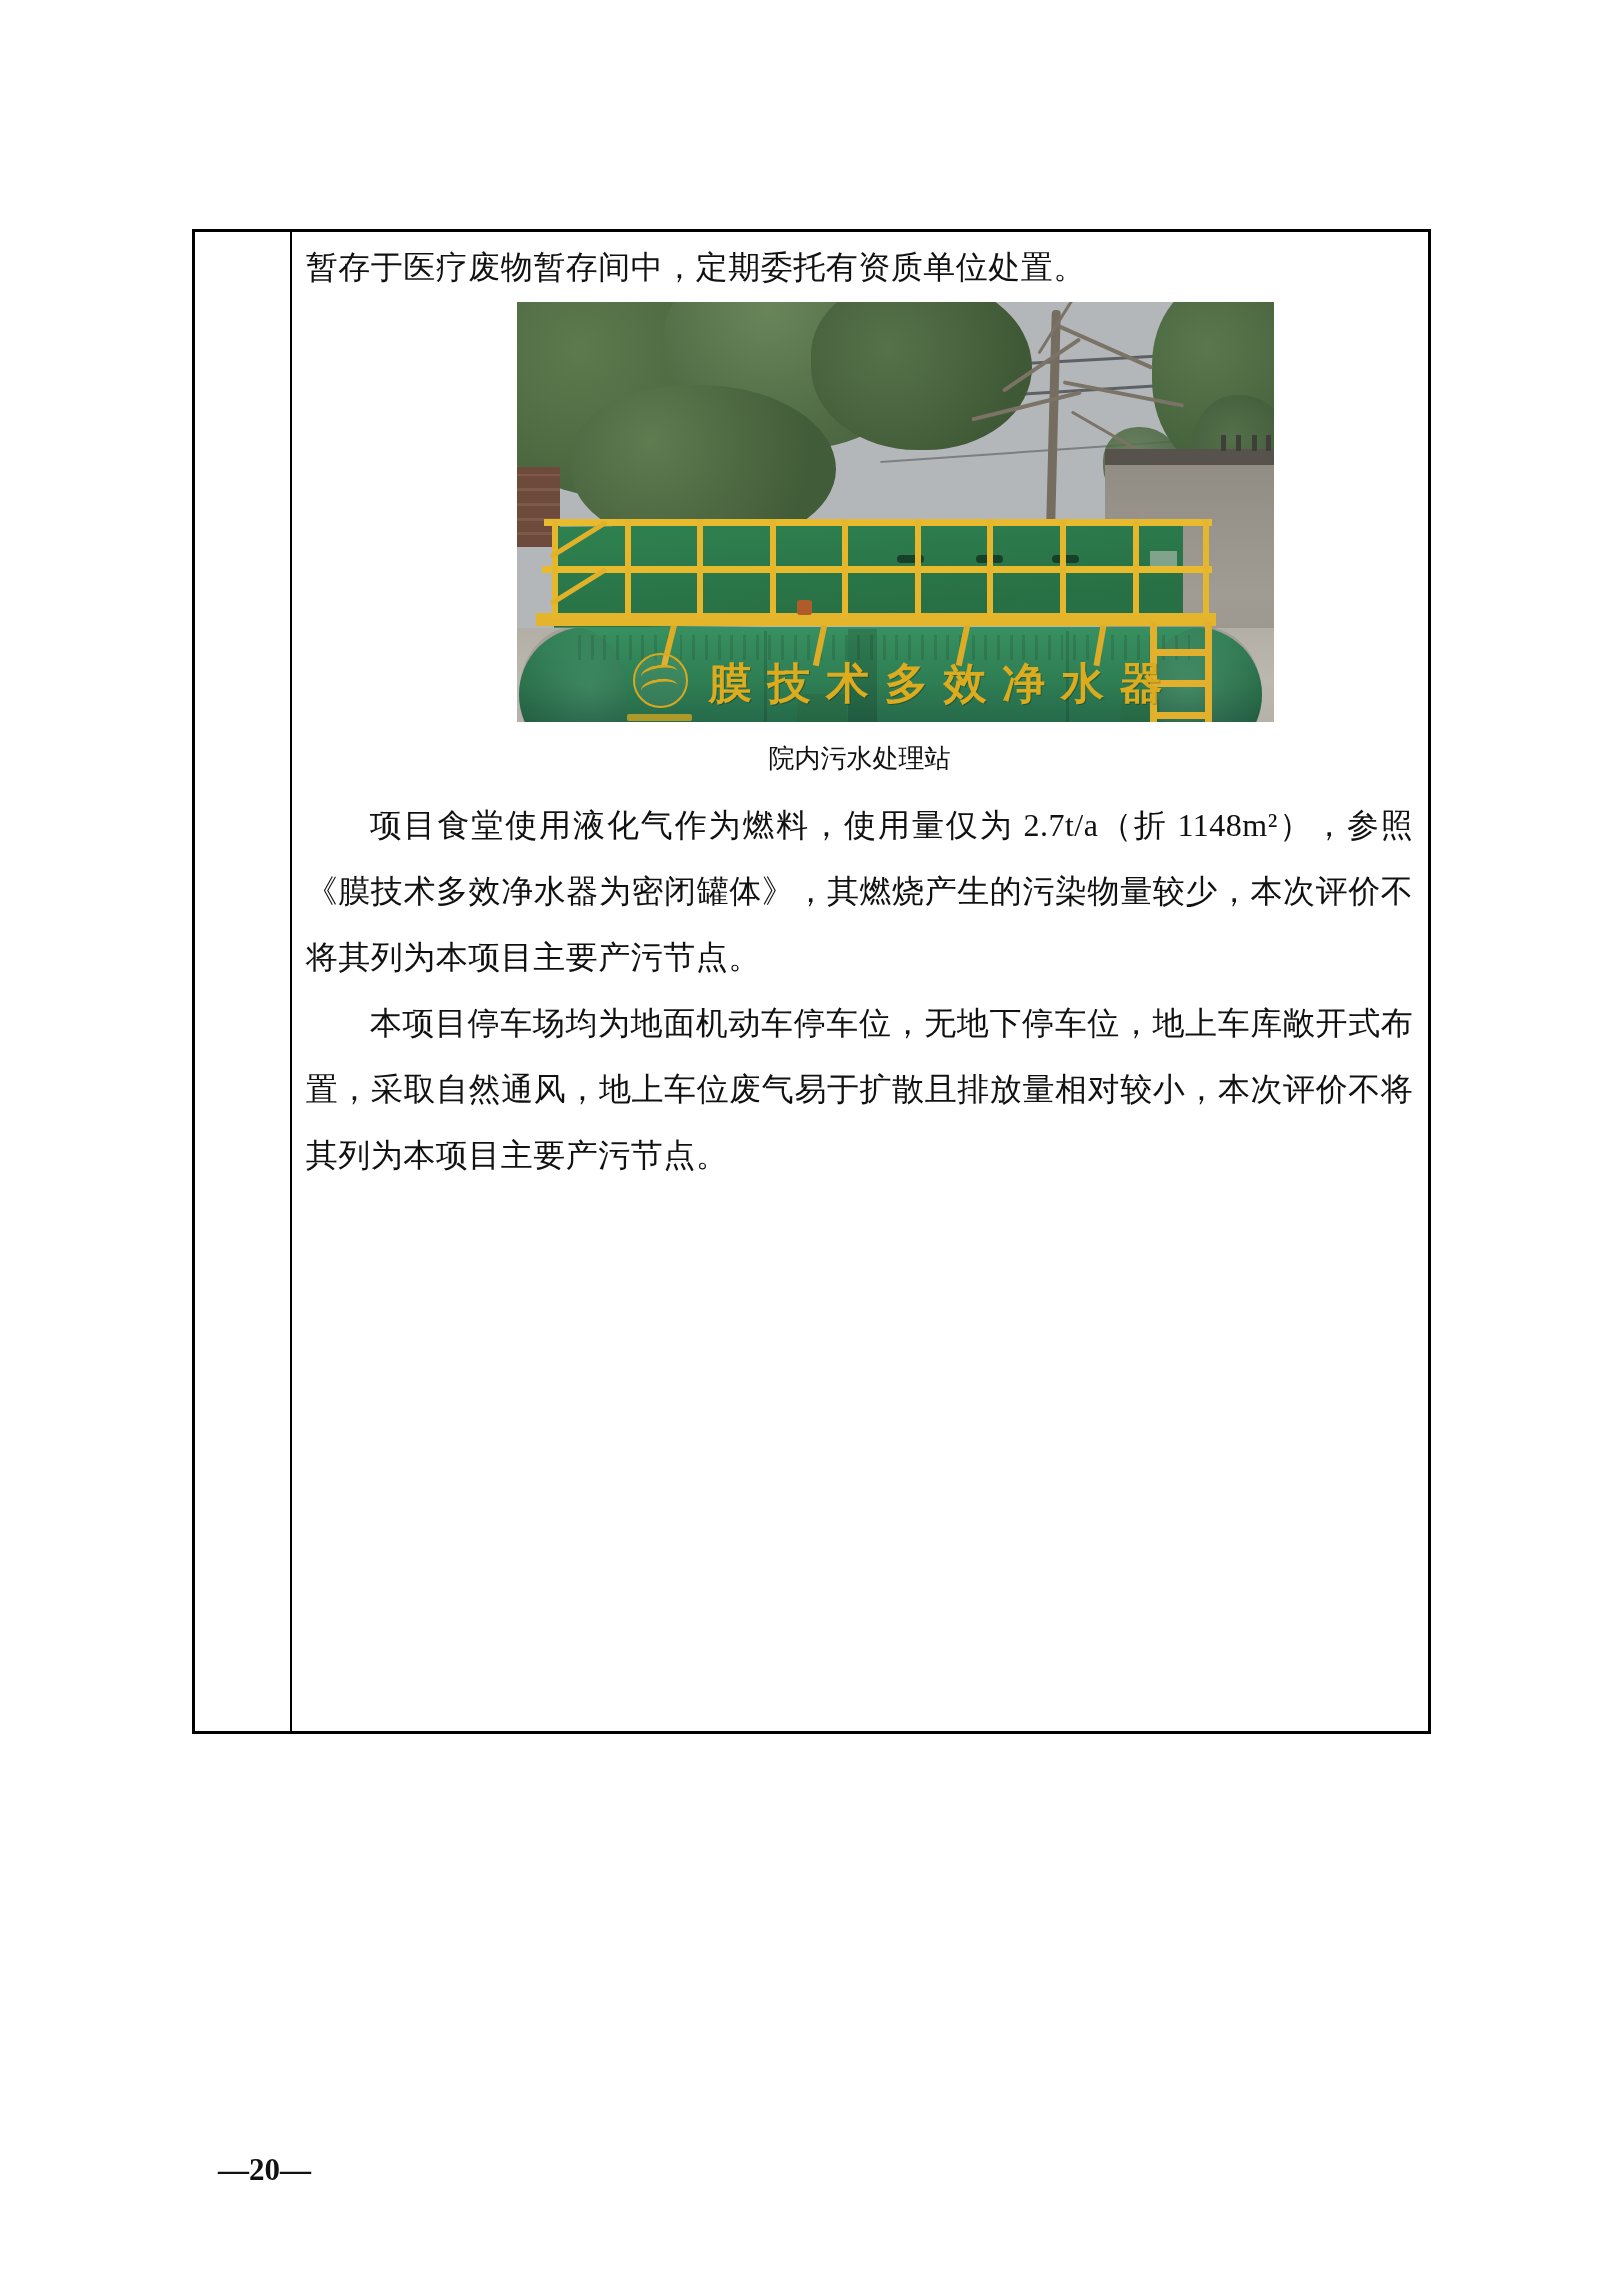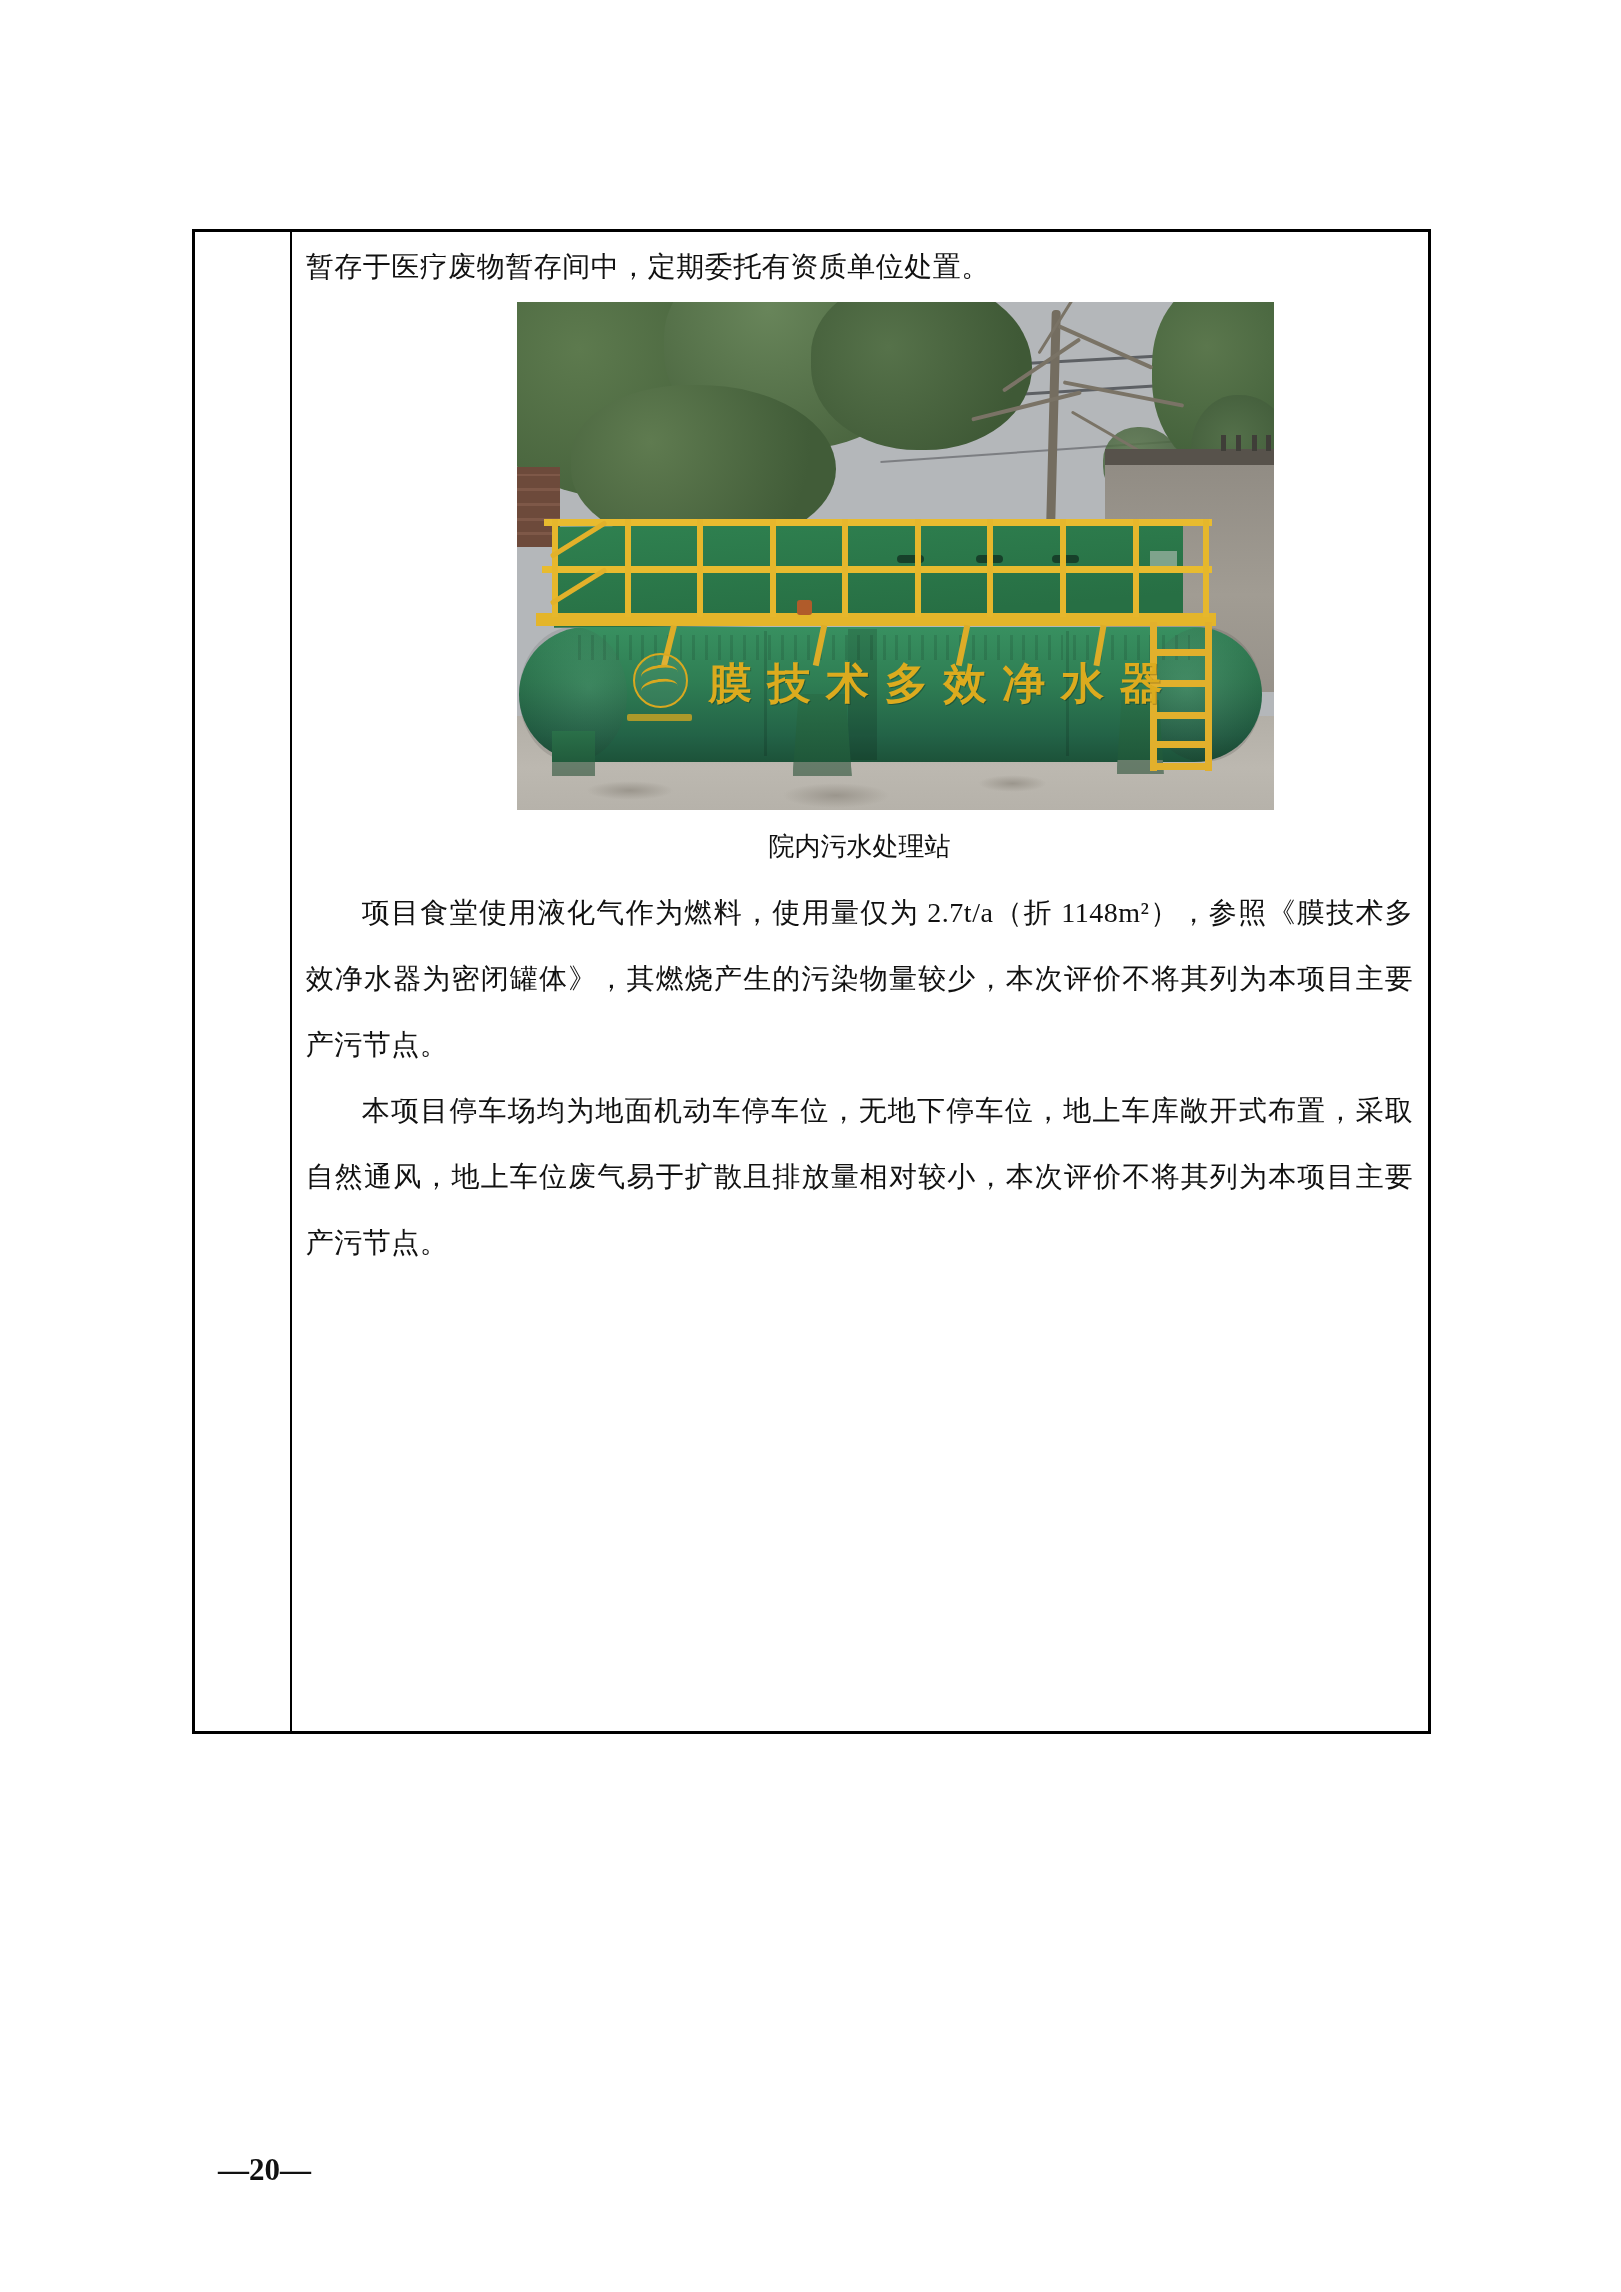--- a/index.html
+++ b/index.html
@@ -9,30 +9,30 @@
     overflow:hidden;margin:0 auto;
   }
   
   .doc-table{
     position:absolute;left:192px;top:229px;width:1239px;height:1505px;
     border:3.9px solid #000;box-sizing:border-box;display:flex;background:#fff;
   }
   .left-col{width:97px;border-right:2px solid #000;box-sizing:border-box;flex:none;}
   .main-cell{flex:1;padding:2px 14.7px 0 13.7px;overflow:hidden;box-sizing:border-box;}
   .para{
-    margin:0;font-size:28px;line-height:66px;text-align:justify;
+    margin:0;font-size:32px;line-height:66px;text-align:justify;
     letter-spacing:0.5px;
   }
   .para.indent{text-indent:2em;}
   .caption{
     font-size:26px;line-height:66px;font-weight:400;text-align:center;margin-top:3.9px;
   }
   
   .photo{
-    position:relative;width:757px;height:508px;margin-left:211px;margin-top:2px;
+    position:relative;width:757px;height:420px;margin-left:211px;margin-top:2px;
     overflow:hidden;background:#b4b7ba;
   }
   .photo *{position:absolute;}
   .wire{background:#5d6064;height:2.9px;}
   .wire.w1{left:-13.7px;top:67px;width:794px;transform:rotate(-3.2deg);}
   .wire.w2{left:-13.7px;top:98px;width:794px;transform:rotate(-3.5deg);}
   .wire.w3{left:363px;top:145px;width:402px;height:2px;opacity:.65;transform:rotate(-4deg);}
   .blob{border-radius:46% 54% 50% 50%;}
   .b1{left:-44px;top:-34px;width:304px;height:230px;background:radial-gradient(circle at 35% 35%,#5d7a4e,#44603a 75%);}
   .b2{left:147px;top:-54px;width:260px;height:201px;background:radial-gradient(circle at 40% 30%,#68855a,#4b6640 75%);}

